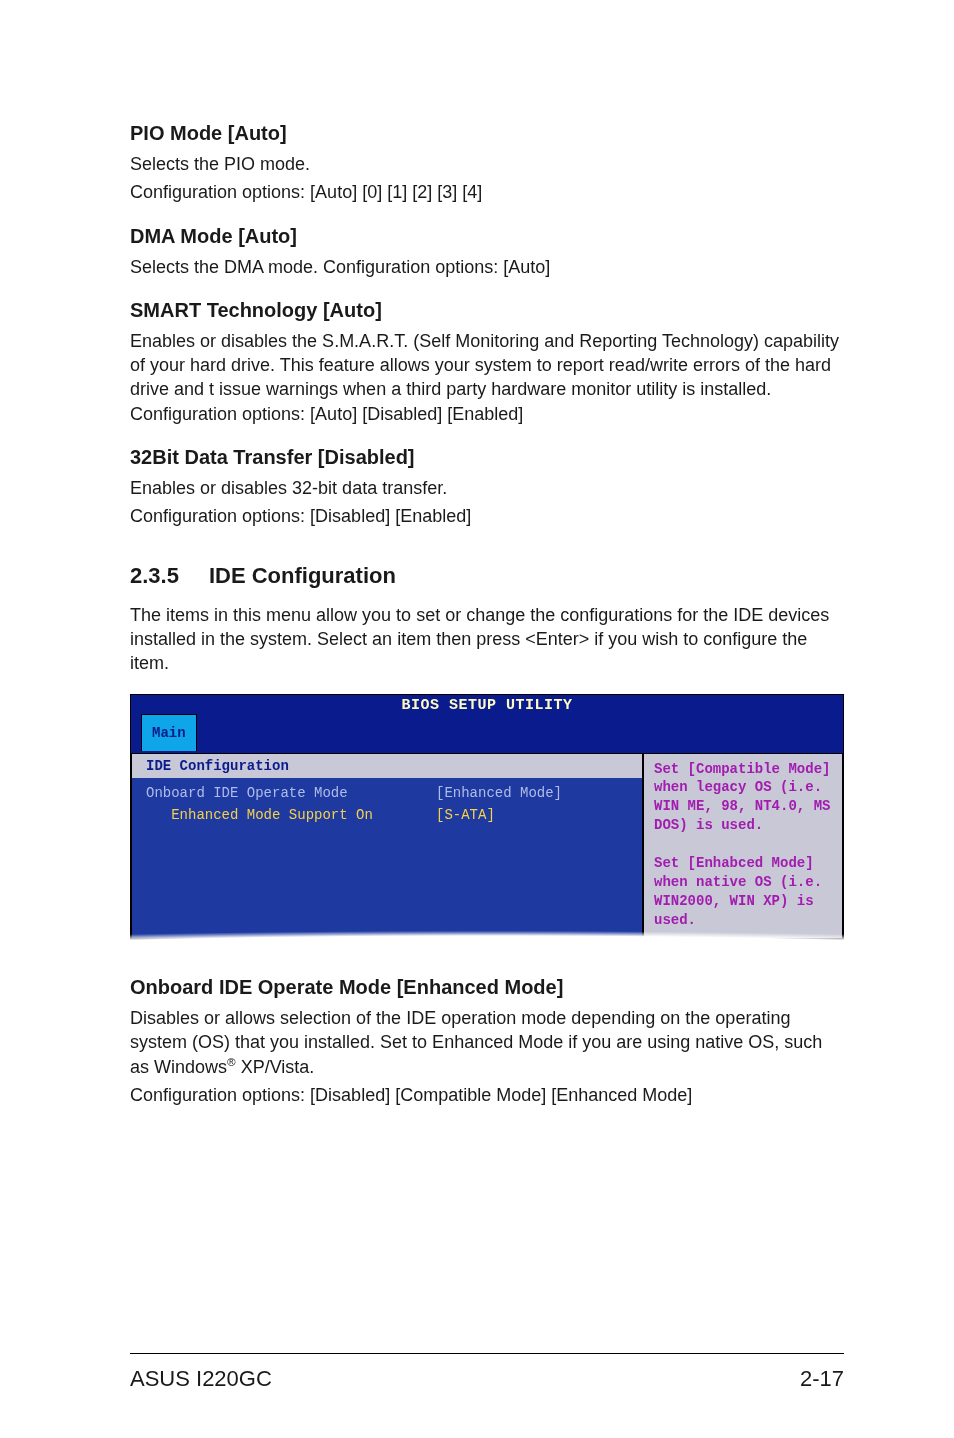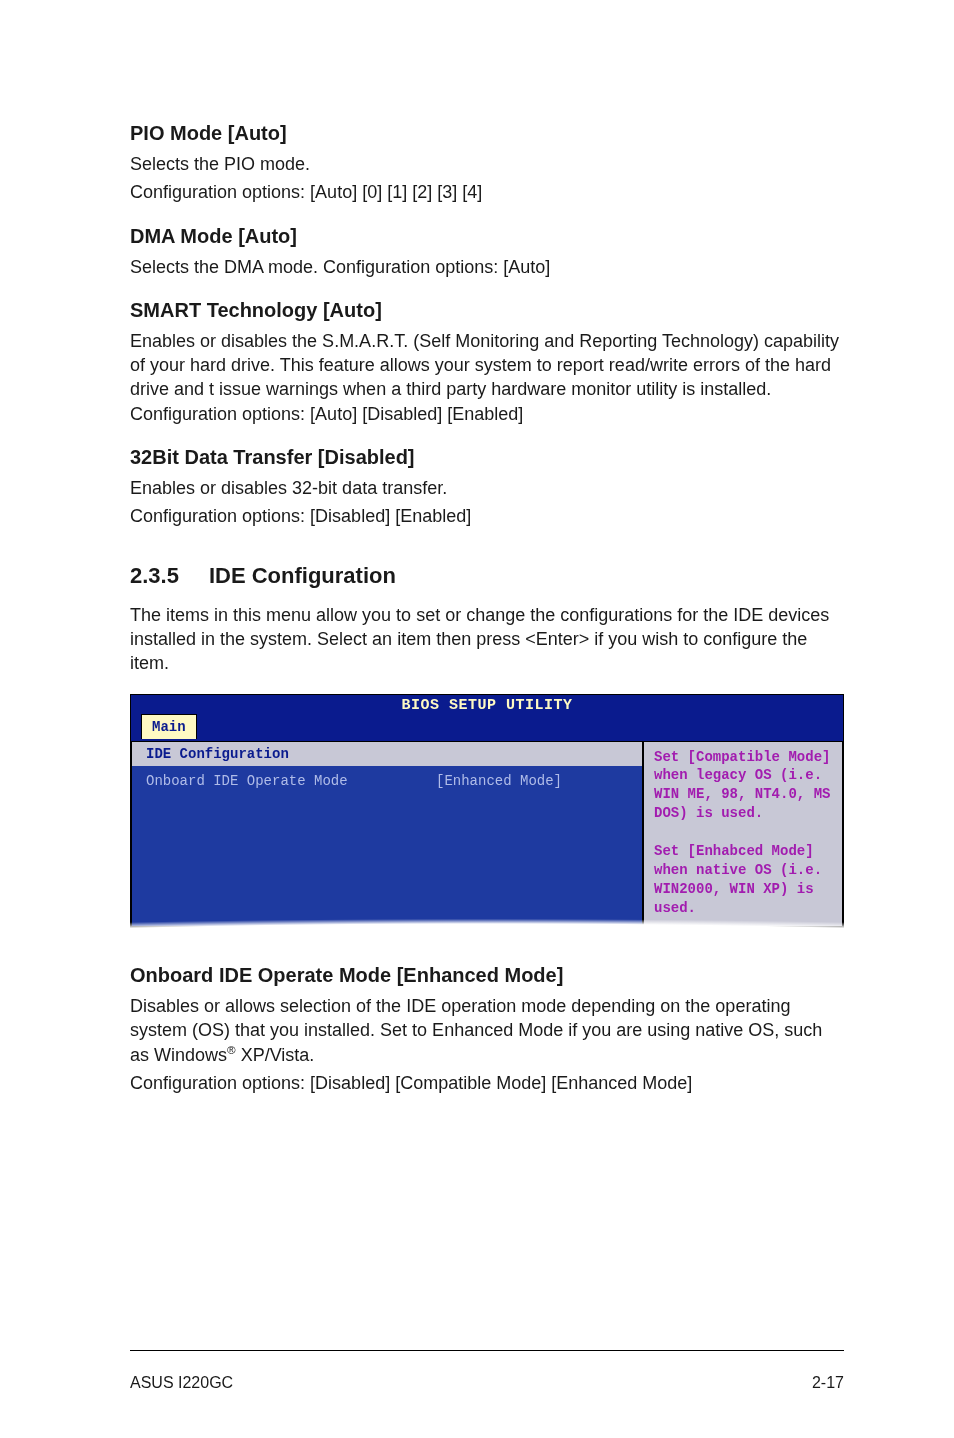--- a/index.html
+++ b/index.html
@@ -29,23 +29,23 @@
     padding: 2px 0 0 0;
     font-size: 15px;
     letter-spacing: 0.5px;
   }
   .bios-tabrow {
     background: #0a1b8e;
     padding: 0 0 2px 10px;
   }
   .bios-tab {
     display: inline-block;
-    background: #fef9c3;
+    background: #0ea5e9;
     color: #0a1b8e;
-    padding: 4px 10px;
+    padding: 10px 10px;
     border: 1px solid #000;
     border-bottom: none;
     font-weight: bold;
   }
   .bios-body { display: flex; background: #0a1b8e; }
   .bios-left {
     flex: 1;
     background: #1e3aa0;
     border: 1px solid #000;
     color: #e8eaf6;
@@ -80,22 +80,22 @@
     bottom: -1px; left: 0; right: 0; height: 34px;
     background: radial-gradient(ellipse 140% 100% at 50% 140%, #fff 55%, rgba(255,255,255,0) 70%);
     pointer-events: none;
   }
   sup { font-size: 0.65em; vertical-align: super; }
   .footer {
     position: absolute;
     bottom: 46px;
     left: 130px; right: 110px;
     border-top: 1px solid #000;
-    padding-top: 23px;
-    font-size: 16px;
+    padding-top: 12px;
+    font-size: 22px;
     display: flex;
     justify-content: space-between;
   }
 </style>
 </head>
 <body>
 
 <h3 class="section">PIO Mode [Auto]</h3>
 <p class="body">Selects the PIO mode.</p>
 <p class="body" style="margin-top:-14px">Configuration options: [Auto] [0] [1] [2] [3] [4]</p>
@@ -122,20 +122,24 @@
     <div class="bios-tabrow">
       <span class="bios-tab">Main</span>
     </div>
     <div class="bios-body">
       <div class="bios-left">
         <div class="bios-left-title-strip">IDE Configuration</div>
         <div class="bios-row dim">
           <span class="label">Onboard IDE Operate Mode</span>
           <span class="value">[Enhanced Mode]</span>
         </div>
+        <div class="bios-row yellow">
+          <span class="label">   Enhanced Mode Support On</span>
+          <span class="value">[S-ATA]</span>
+        </div>
         <div class="bios-row">
           <span class="label">&nbsp;</span>
             <span class="value"></span>
         </div>
       </div>
       <div class="bios-right">
         <div style="white-space:pre-line">Set [Compatible Mode] when legacy OS (i.e. WIN ME, 98, NT4.0, MS DOS) is used.
 
 Set [Enhabced Mode] when native OS (i.e. WIN2000, WIN XP) is used.</div>
       </div>

